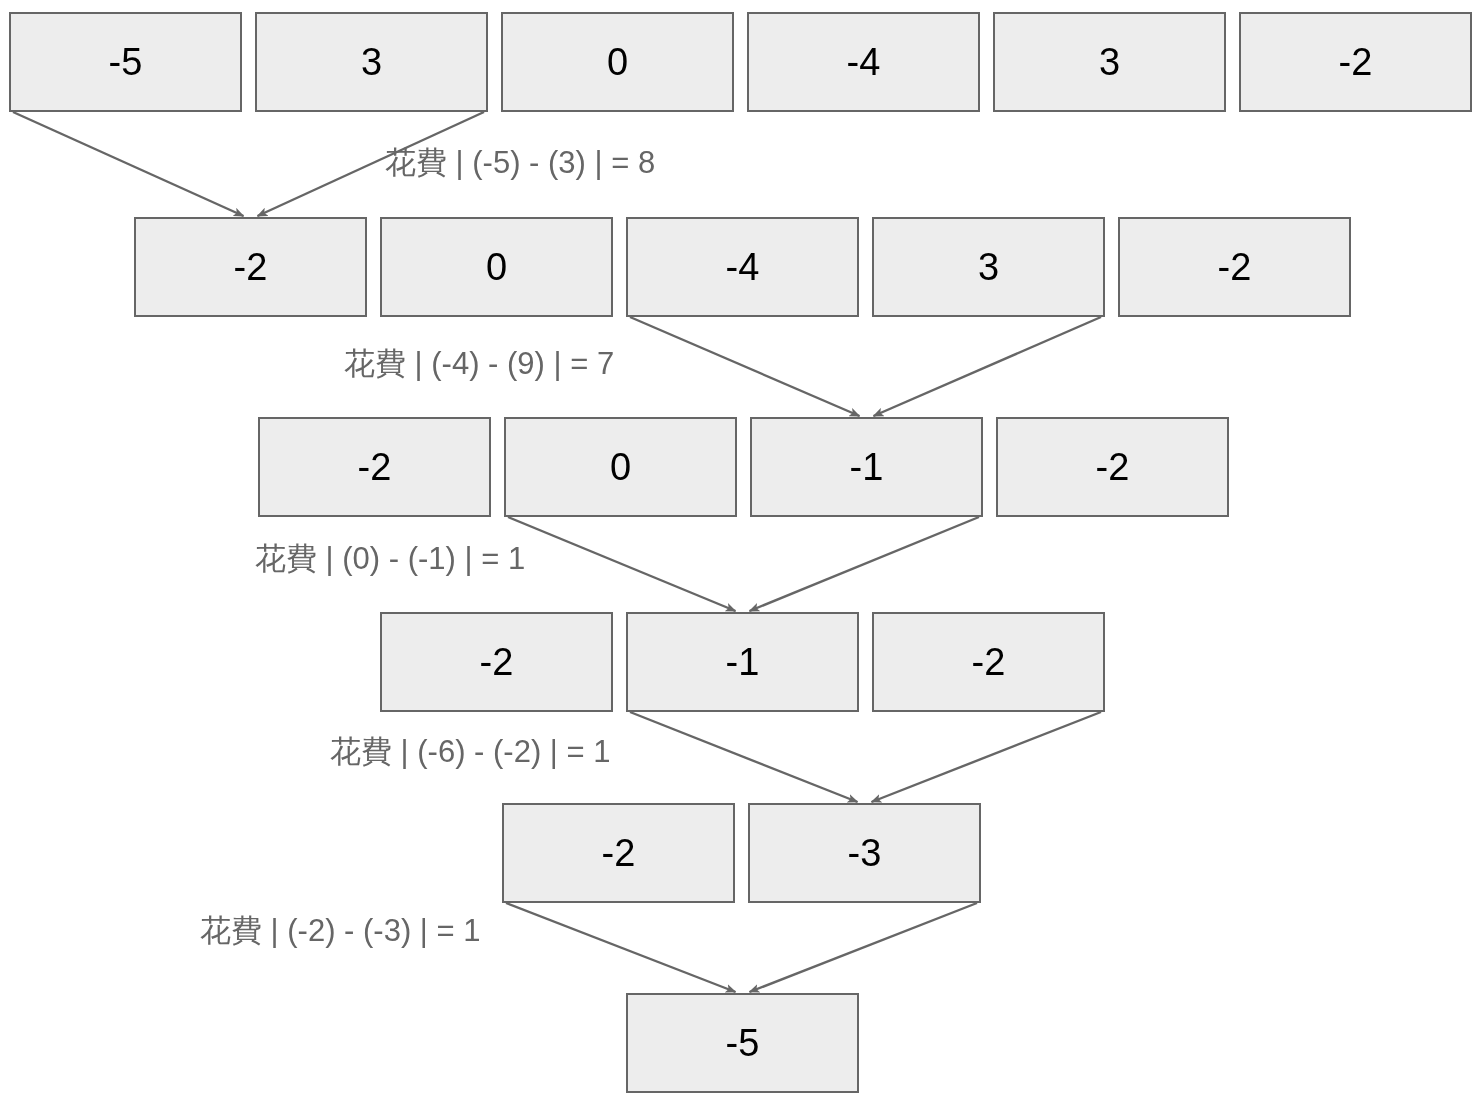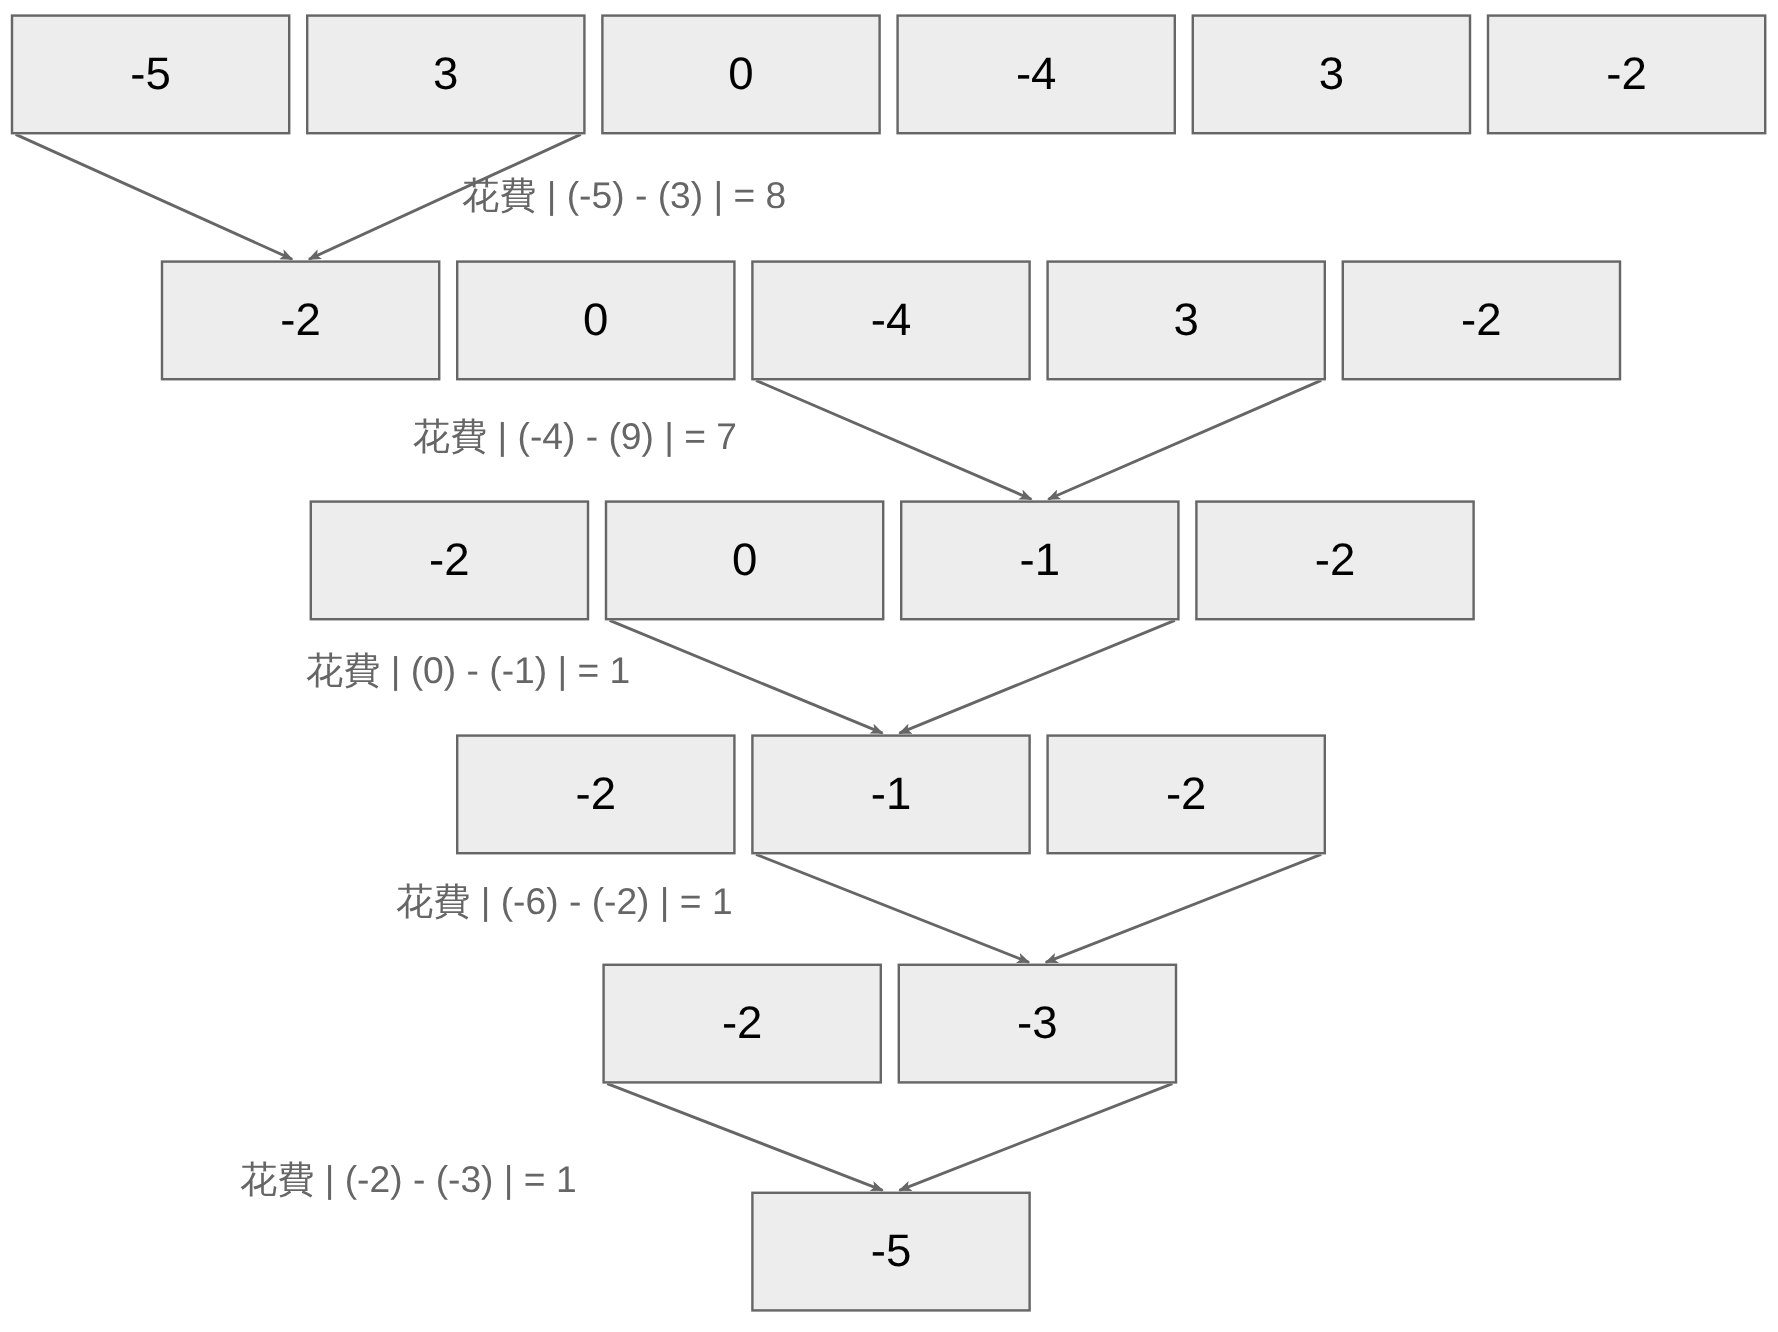--- a/index.html
+++ b/index.html
@@ -91,15 +91,15 @@
       <div class="cell" style="left: 872px; top: 612px; width: 233px; height: 100px;">-2</div>
       <div class="cell" style="left: 502px; top: 803px; width: 233px; height: 100px;">-2</div>
       <div class="cell" style="left: 748px; top: 803px; width: 233px; height: 100px;">-3</div>
       <div class="cell" style="left: 626px; top: 993px; width: 233px; height: 100px;">-5</div>
     </div>
   <div id="labels">
       <div class="cost-label" style="left: 385px; top: 147px; text-align: right;">花費 | (-5) - (3) | = 8</div>
       <div class="cost-label" style="left: 344px; top: 348px;">花費 | (-4) - (9) | = 7</div>
       <div class="cost-label" style="left: 228px; top: 543px; margin-left: 27px;">花費 | (0) - (-1) | = 1</div>
       <div class="cost-label" style="left: 330px; top: 736px;">花費 | (-6) - (-2) | = 1</div>
-      <div class="cost-label" style="left: 200px; top: 967px;">花費 | (-2) - (-3) | = 1</div>
+      <div class="cost-label" style="left: 200px; top: 915px;">花費 | (-2) - (-3) | = 1</div>
     </div>
 </div>
 
 </body></html>

